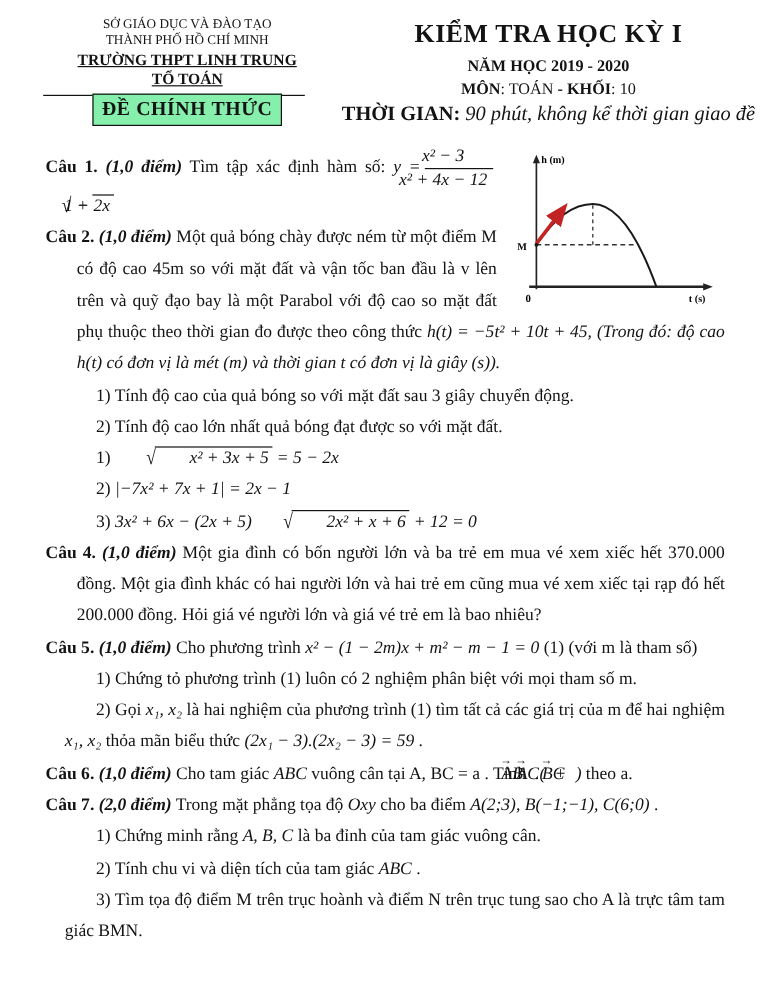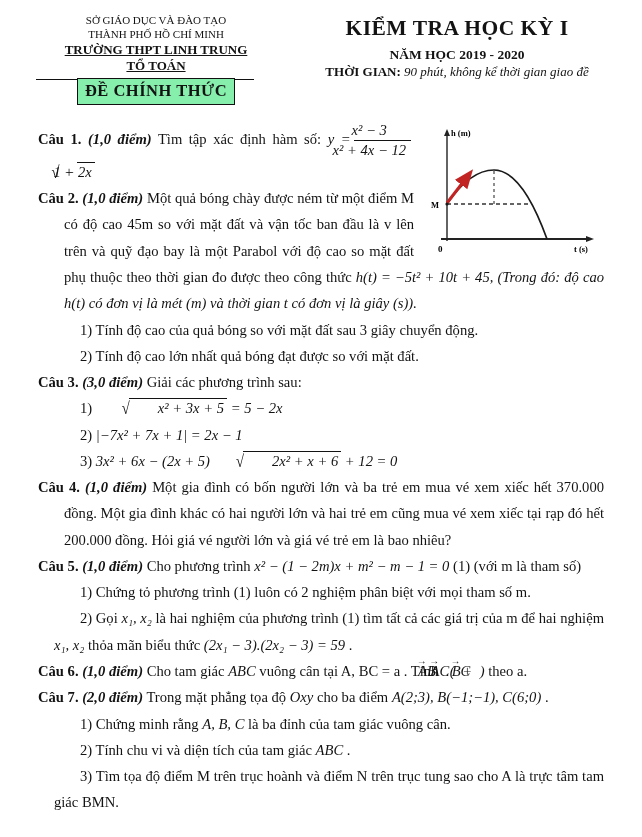--- a/index.html
+++ b/index.html
@@ -17,21 +17,21 @@
   .stamp-line{position:absolute;top:1px;left:6px;right:28px;border-top:1.4px solid #111;}
   .stamp{
     position:relative;display:inline-block;border:1.6px solid #111;background:#86efac;
     font-weight:bold;font-size:16.5px;padding:1px 7px 2px;letter-spacing:.5px;
   }
   .header-right{flex:1;text-align:center;line-height:1.3;padding-top:2px;}
   .title{font-size:21.5px;font-weight:bold;margin:0;letter-spacing:.5px;}
   .year{font-size:13.5px;font-weight:bold;margin-top:3px;}
   .subject{font-size:13.5px;margin-top:2px;}
   .subject b{font-weight:bold;}
-  .time{font-size:13px;margin-top:1px;font-family:Liberation Serif, serif;}
+  .time{font-size:17px;margin-top:1px;font-family:Liberation Serif, serif;}
   .time .tl{font-weight:bold;}
   .time .tv{font-style:italic;}
   
   main{padding:12px 38px 0;font-size:14.6px;line-height:1.8;}
   .q{margin:0;padding-left:26px;text-indent:-26px;text-align:justify;}
   .qlabel{font-weight:bold;}
   .qpoints{font-weight:bold;font-style:italic;}
   .sub{margin:0 0 0 16px;text-indent:26px;text-align:justify;}
   .math{font-style:italic;white-space:nowrap;}
   .it{font-style:italic;}
@@ -59,20 +59,21 @@
       <div class="hl-b">TRƯỜNG THPT LINH TRUNG</div>
       <div class="hl-b">TỔ TOÁN</div>
       <div class="stamp-wrap">
         <div class="stamp-line"></div>
         <span class="stamp">ĐỀ CHÍNH THỨC</span>
       </div>
     </div>
     <div class="header-right">
       <h1 class="title">KIỂM TRA HỌC KỲ I</h1>
       <div class="year">NĂM HỌC 2019 - 2020</div>
+      <div class="subject"><b>MÔN</b><span>:  TOÁN</span><b>  -  KHỐI</b><span>: 10</span></div>
       <div class="time"><span class="tl">THỜI GIAN: </span><span class="tv">90 phút, không kể thời gian giao đề</span></div>
     </div>
   </header>
 
   <main>
 
     <figure class="fig">
       <svg viewBox="0 0 178 133">
         <defs>
           <marker id="redarr" orient="auto" markerWidth="7" markerHeight="7" refX="3.2" refY="2.6">
@@ -99,21 +100,20 @@
         <text x="148" y="128" font-size="8.5" font-weight="bold">t (s)</text>
       </svg>
     </figure>
 
     <p class="q"><span class="qlabel">Câu 1.</span> <span class="qpoints">(1,0 điểm)</span><span> Tìm tập xác định hàm số:  </span><span class="math">y =</span><span class="frac"><span class="num">x² − 3</span><span class="den">x² + 4x − 12</span></span><span class="math"> + </span><span class="sqrt"><span class="sign">√</span><span class="rad">1 − 2x</span></span></p>
 
     <p class="q"><span class="qlabel">Câu 2.</span> <span class="qpoints">(1,0 điểm)</span><span> Một quả bóng chày được ném từ một điểm M có độ cao 45m so với mặt đất và vận tốc ban đầu là v lên trên và quỹ đạo bay là một Parabol với độ cao so mặt đất phụ thuộc theo thời gian đo được theo công thức </span><span class="math">h(t) = −5t² + 10t + 45,</span><span class="it"> (Trong đó: độ cao h(t) có đơn vị là mét (m) và thời gian t có đơn vị là giây (s)).</span></p>
     <p class="sub">1) Tính độ cao của quả bóng so với mặt đất sau 3 giây chuyển động.</p>
     <p class="sub">2) Tính độ cao lớn nhất quả bóng đạt được so với mặt đất.</p>
 
-    <p class="q"><span class="qlabel">Câu 3.</span> <span class="qpoints">(3,0 điểm)</span><span> Giải các phương trình sau:</span></p>
     <p class="sub"><span>1) </span><span class="sqrt"><span class="sign">√</span><span class="rad">x² + 3x + 5</span></span><span class="math"> = 5 − 2x</span></p>
     <p class="sub"><span>2) </span><span class="math">|−7x² + 7x + 1| = 2x − 1</span></p>
     <p class="sub"><span>3) </span><span class="math">3x² + 6x − (2x + 5)</span><span class="sqrt"><span class="sign">√</span><span class="rad">2x² + x + 6</span></span><span class="math"> + 12 = 0</span></p>
 
     <p class="q"><span class="qlabel">Câu 4.</span> <span class="qpoints">(1,0 điểm)</span><span> Một gia đình có bốn người lớn và ba trẻ em mua vé xem xiếc hết 370.000 đồng. Một gia đình khác có hai người lớn và  hai trẻ em cũng mua vé xem xiếc tại rạp đó hết 200.000 đồng. Hỏi giá vé người lớn và giá vé trẻ em là bao nhiêu?</span></p>
 
     <p class="q"><span class="qlabel">Câu 5.</span> <span class="qpoints">(1,0 điểm)</span><span> Cho phương trình </span><span class="math">x² − (1 − 2m)x + m² − m − 1 = 0</span><span>  (1)  (với m là tham số)</span></p>
     <p class="sub">1) Chứng tỏ phương trình (1) luôn có 2 nghiệm phân biệt với mọi tham số m.</p>
     <p class="sub"><span>2) Gọi </span><span class="math">x₁, x₂</span><span> là hai nghiệm của phương trình (1) tìm tất cả các giá trị của m để hai nghiệm </span><span class="math">x₁, x₂</span><span> thỏa mãn biểu thức </span><span class="math">(2x₁ − 3).(2x₂ − 3) = 59</span><span> .</span></p>
 

